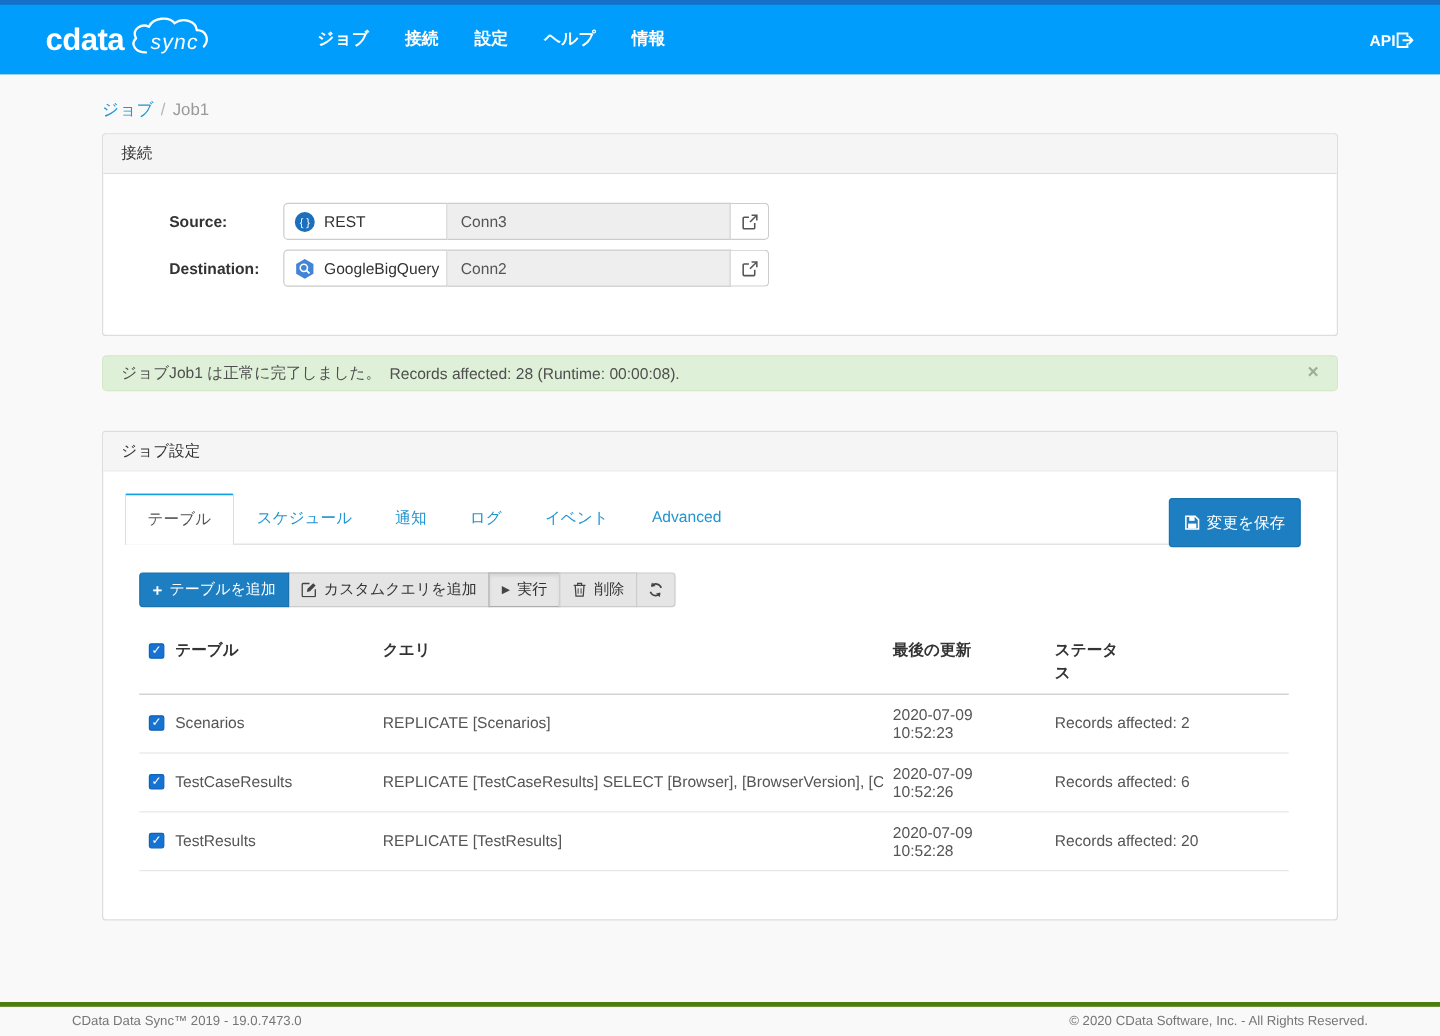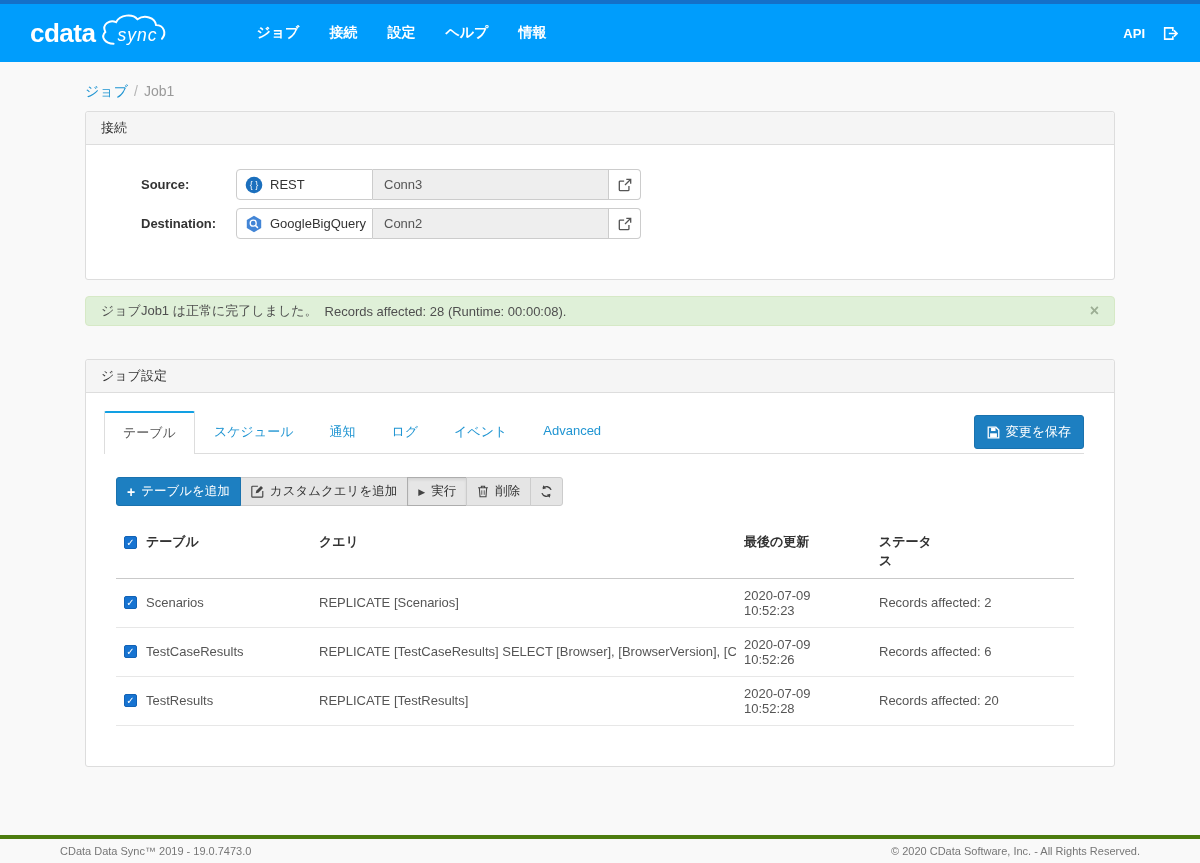--- a/index.html
+++ b/index.html
@@ -11,25 +11,25 @@
     position: relative;
     overflow: hidden;
   }
   a { text-decoration: none; cursor: pointer; }
 
   
   .navbar { height: 62px; background: #009dfc; position: relative; }
   .navbar-strip { height: 4px; background: #1470c8; }
   .navbar-inner { height: 58px; display: flex; align-items: center; padding: 0 22px 0 30px; }
   .brand { display: flex; align-items: center; cursor: pointer; }
-  .brand-cdata { color: #fff; font-size: 26px; font-weight: 700; letter-spacing: -0.5px; line-height: 1; }
+  .brand-cdata { color: #fff; font-size: 26px; font-weight: 700; letter-spacing: -0.5px; line-height: 1; margin-left: 8px; }
   .brand-cloud { margin-left: 2px; margin-top: -4px; }
   .nav-menu { display: flex; margin-left: 62px; }
   .nav-menu a { color: #fff; font-size: 14px; font-weight: 700; padding: 8px 15px; }
-  .nav-right { margin-left: auto; display: flex; align-items: center; gap: 18px; }
+  .nav-right { margin-left: auto; display: flex; align-items: center; }
   .nav-right a { color: #fff; font-size: 13px; font-weight: 700; }
   .logout-btn { display: inline-flex; align-items: center; cursor: pointer; }
 
   
   .container { width: 1030px; margin: 7px auto; }
   .breadcrumb { margin: 21px 0 10px; font-size: 14px; color: #9a9a9a; }
   .breadcrumb a { color: #2095d2; }
   .breadcrumb .sep { margin: 0 6px; color: #b5b5b5; }
 
   .panel { background: #fff; border: 1px solid #ddd; border-radius: 3px; }
@@ -82,21 +82,21 @@
   }
   .tab.active {
     background: #fff; color: #555;
     border: 1px solid #ddd; border-bottom: none;
     border-top: 2px solid #12a0e3;
     border-radius: 2px 2px 0 0;
     margin-bottom: -1px; padding: 11px 18px 12px;
   }
   .save-btn {
     position: absolute; right: 30px; top: 22px;
-    height: 34px; padding: 0 12px; background: #1d7fc1; border: 1px solid #1a72ae;
+    height: 41px; padding: 0 12px; background: #1d7fc1; border: 1px solid #1a72ae;
     border-radius: 3px; color: #fff; font-size: 13px;
     display: inline-flex; align-items: center; gap: 6px; cursor: pointer;
     font-family: inherit;
   }
 
   .tab-content { padding: 23px 30px 40px 30px; }
   .btn-toolbar { display: inline-flex; }
   .tbtn {
     height: 29px; display: inline-flex; align-items: center; gap: 6px;
     font-size: 12.5px; padding: 0 10px; background: #e5e5e5; border: 1px solid #ccc;

